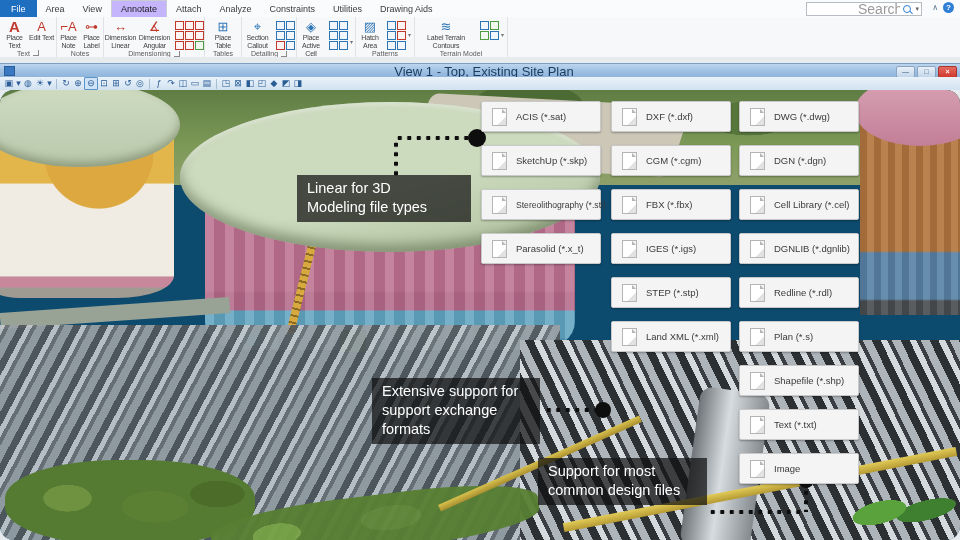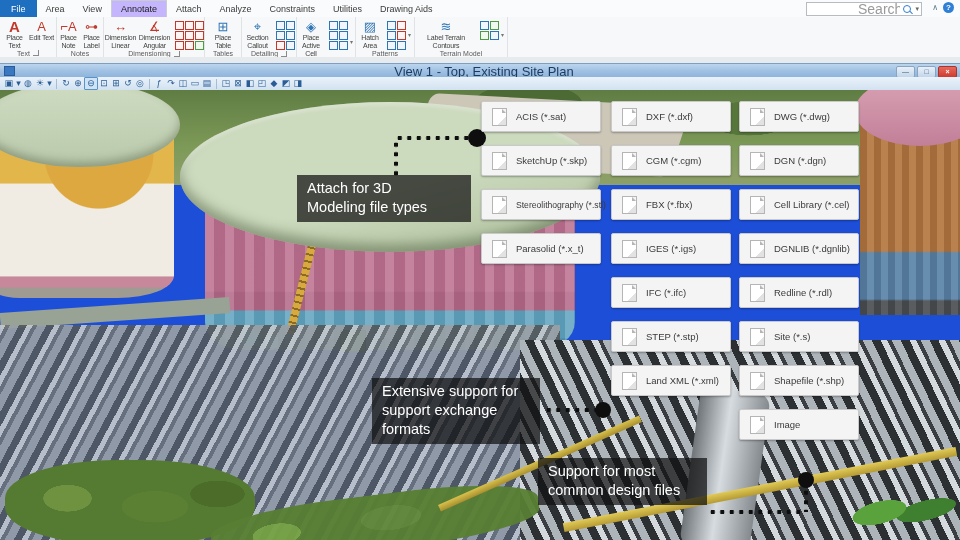--- a/index.html
+++ b/index.html
@@ -47,21 +47,21 @@
   .winbtns{position:absolute;right:3px;top:1.5px;display:flex;gap:2px;}
   .wbtn{width:17px;height:10px;border:1px solid #8aa5c2;border-radius:2px;background:linear-gradient(180deg,#e9f1f9,#c3d6ea);font-size:7px;line-height:9px;text-align:center;color:#33577d;}
   .wbtn.close{background:linear-gradient(180deg,#e66a5d,#cf3a2e);border-color:#a5352e;color:#fff;font-weight:bold;}
 
   .vtoolbar{position:absolute;left:0;top:77px;width:960px;height:13px;background:linear-gradient(180deg,#eaf2fa,#d2e2f1);display:flex;align-items:center;padding-left:3px;}
   .tbi{font-size:9px;line-height:11px;color:#2a5d96;width:12px;text-align:center;cursor:default;}
   .tbi.sel{background:#cfe3f6;border:1px solid #5b93c9;border-radius:1px;}
   .tbsep{width:1px;height:10px;background:#a9bdd2;margin:0 3px;}
 
   
-  .canvas{position:absolute;left:0;top:90px;width:960px;height:450px;overflow:hidden;background:#1d4ed8;}
+  .canvas{position:absolute;left:0;top:90px;width:960px;height:450px;overflow:hidden;background:#0c4a6e;border-radius:14px;}
   .ph{position:absolute;}
   .veg{left:0;top:0;width:960px;height:95px;background:
       radial-gradient(60px 30px at 12% 20%,#3d5c2d 0 60%,transparent 61%),
       radial-gradient(90px 35px at 55% 15%,#4c6b34 0 60%,transparent 61%),
       radial-gradient(70px 28px at 78% 30%,#57763c 0 60%,transparent 61%),
       linear-gradient(180deg,#5f7d43,#7d9a58 60%,#8fa06a);}
   .pathway{left:420px;top:10px;width:260px;height:70px;background:#cdc7b8;transform:skew(-18deg,3deg);border-radius:8px;}
   .tankL-roof{left:-20px;top:-8px;width:200px;height:85px;border-radius:50%;background:linear-gradient(180deg,#cfdcc2,#b9c9ab);box-shadow:inset 0 -5px 8px rgba(90,100,70,.45);}
   .tankL-body{left:-14px;top:48px;width:188px;height:160px;background:
       radial-gradient(120px 120px at 60% 10%,#dca83f 0 45%,transparent 46%),
@@ -395,24 +395,20 @@
       <div class="card">
           <span class="doc"></span>
           <span class="clabel">FBX (*.fbx)</span>
         </div>
       <div class="card">
           <span class="doc"></span>
           <span class="clabel">IGES (*.igs)</span>
         </div>
       <div class="card">
           <span class="doc"></span>
-          <span class="clabel">IFC (*.ifc)</span>
-        </div>
-      <div class="card">
-          <span class="doc"></span>
           <span class="clabel">STEP (*.stp)</span>
         </div>
       <div class="card">
           <span class="doc"></span>
           <span class="clabel">Land XML (*.xml)</span>
         </div>
     </div>
     <div class="cardcol" style="left:739px">
       <div class="card">
           <span class="doc"></span>
@@ -429,34 +425,38 @@
       <div class="card">
           <span class="doc"></span>
           <span class="clabel">DGNLIB (*.dgnlib)</span>
         </div>
       <div class="card">
           <span class="doc"></span>
           <span class="clabel">Redline (*.rdl)</span>
         </div>
       <div class="card">
           <span class="doc"></span>
-          <span class="clabel">Site (*.s)</span>
+          <span class="clabel">Plan (*.s)</span>
         </div>
       <div class="card">
           <span class="doc"></span>
           <span class="clabel">Shapefile (*.shp)</span>
         </div>
       <div class="card">
           <span class="doc"></span>
+          <span class="clabel">Text (*.txt)</span>
+        </div>
+      <div class="card">
+          <span class="doc"></span>
           <span class="clabel">Image</span>
         </div>
     </div>
 
     <div class="callout" style="left:297px;top:85px;width:154px">
-      <div class="coline">Attach for 3D</div>
+      <div class="coline">Linear for 3D</div>
       <div class="coline">Modeling file types</div>
     </div>
     <div class="callout" style="left:372px;top:288px;width:148px">
       <div class="coline">Extensive support for</div>
       <div class="coline">support exchange</div>
       <div class="coline">formats</div>
     </div>
     <div class="callout" style="left:538px;top:368px;width:149px">
       <div class="coline">Support for most</div>
       <div class="coline">common design files</div>

